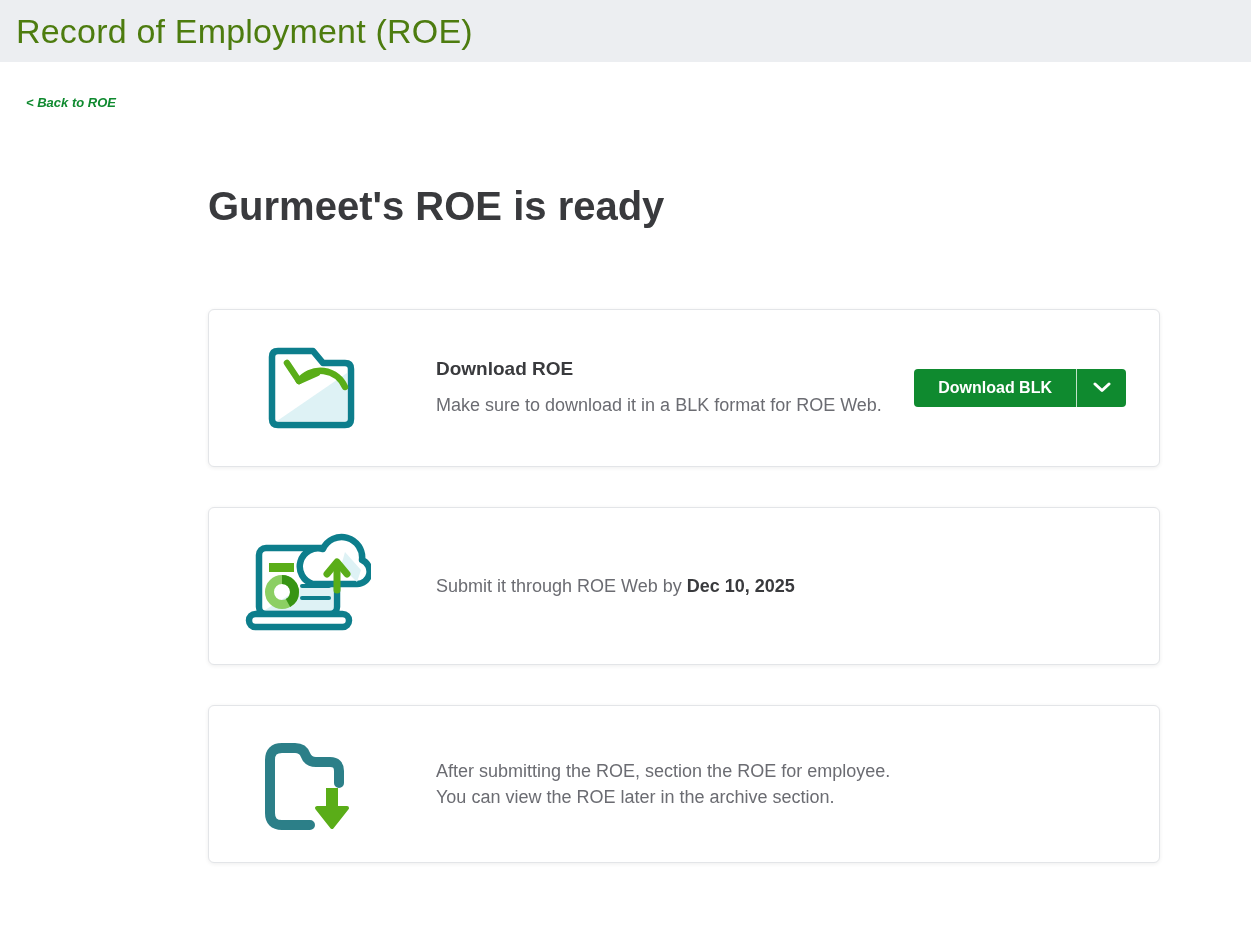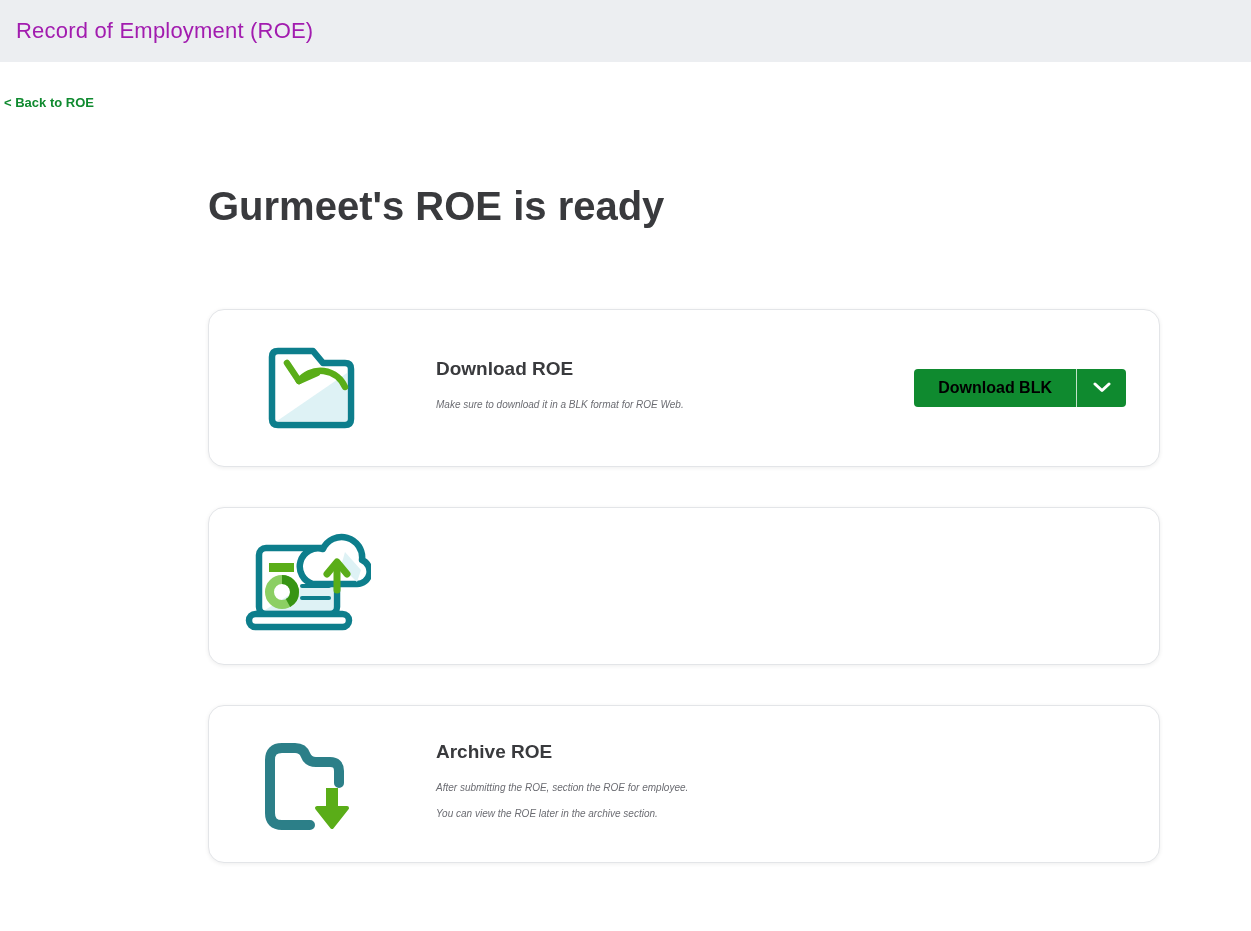--- a/index.html
+++ b/index.html
@@ -12,28 +12,29 @@
     color: #393a3d;
   }
   .app-header {
     height: 62px;
     background: #eceef1;
     display: flex;
     align-items: center;
     padding: 0 16px;
   }
   .app-header .app-title {
-    font-size: 22px;
+    font-size: 34px;
     font-weight: 400;
-    color: #a21caf;
+    color: #4d7c0f;
     letter-spacing: 0.2px;
   }
   .back-row {
-    margin: 31px 0 0 4px;
+    margin: 31px 0 0 26px;
     height: 16px;
+    font-style: italic;
   }
   .back-link {
     font-size: 13px;
     font-weight: bold;
     color: #0f8a2f;
     text-decoration: none;
     cursor: pointer;
   }
   main {
     margin-left: 208px;
@@ -44,56 +45,55 @@
     font-size: 40px;
     font-weight: bold;
     color: #393a3d;
   }
   .card {
     display: flex;
     align-items: center;
     height: 158px;
     background: #fff;
     border: 1px solid #e3e5e8;
-    border-radius: 16px;
+    border-radius: 6px;
     box-shadow: 0 1px 4px rgba(0,0,0,0.07);
     margin-bottom: 40px;
   }
   .icon-col {
     flex: 0 0 227px;
     display: flex;
     align-items: center;
     justify-content: center;
     padding-right: 30px;
   }
   .content-col { flex: 1 1 auto; }
   .card-title {
     margin: 0 0 12px 0;
     font-size: 19px;
     font-weight: bold;
     color: #393a3d;
   }
   .card-body {
     margin: 0;
-    font-size: 10px;
+    font-size: 18px;
     line-height: 26px;
     color: #6b6c72;
-    font-style: italic;
   }
   .card-body strong { color: #393a3d; font-weight: bold; }
   .action-col { margin-right: 33px; }
   .split-button {
     display: flex;
     height: 38px;
     border-radius: 4px;
     overflow: hidden;
   }
   .sb-main {
     background: #0f8a2f;
-    color: #000000;
+    color: #ffffff;
     font-family: "Liberation Sans", sans-serif;
     font-size: 16px;
     font-weight: bold;
     border: none;
     padding: 0 24px;
     cursor: pointer;
   }
   .sb-caret {
     background: #0f8a2f;
     border: none;
@@ -162,32 +162,32 @@
           <line x1="57" y1="56" x2="84" y2="56" stroke="#0d7e8c" stroke-width="4" stroke-linecap="round"></line>
           <line x1="57" y1="68" x2="84" y2="68" stroke="#0d7e8c" stroke-width="4" stroke-linecap="round"></line>
           <path d="M 68,54 L 112,54 A 12.5 12.5 0 0 0 117,30 A 20.5 20.5 0 0 0 78,19 A 15.5 15.5 0 0 0 68,54 Z" fill="#ffffff" stroke="#0d7e8c" stroke-width="6.5" stroke-linejoin="round"></path>
           <polygon points="100,22 116,40 112,52 96,36" fill="#def2f5"></polygon>
           <line x1="92" y1="60" x2="92" y2="34" stroke="#5aad18" stroke-width="7" stroke-linecap="round"></line>
           <polyline points="82,44 92,32 102,44" stroke="#5aad18" stroke-width="7" fill="none" stroke-linecap="round" stroke-linejoin="round"></polyline>
         </svg>
       </span>
     </div>
     <div class="content-col">
+      <p class="card-body"><span>Submit it through ROE Web by </span><strong>Dec 10, 2025</strong></p>
     </div>
   </section>
 
   <section class="card">
     <div class="icon-col">
       <span>
         <svg width="104" height="104" viewBox="0 0 104 104" fill="none" xmlns="http://www.w3.org/2000/svg">
           <path d="M 54,95 H 26 Q 14,95 14,83 V 30 Q 14,18 26,18 H 39 Q 47,18 49.5,25 Q 52,32 60,32 H 74 Q 83,32 83,41 V 53" stroke="#2c7f88" stroke-width="10" fill="none" stroke-linecap="round" stroke-linejoin="round"></path>
           <line x1="76" y1="58" x2="76" y2="80" stroke="#5aad18" stroke-width="12"></line>
           <polygon points="61,78 91,78 76,97" fill="#5aad18" stroke="#5aad18" stroke-width="4" stroke-linejoin="round"></polygon>
         </svg>
       </span>
     </div>
     <div class="content-col">
-      <h2 class="card-title">Archive ROE</h2>
       <p class="card-body">After submitting the ROE, section the ROE for employee.</p>
       <p class="card-body">You can view the ROE later in the archive section.</p>
     </div>
   </section>
 </main>
 
 </body></html>

